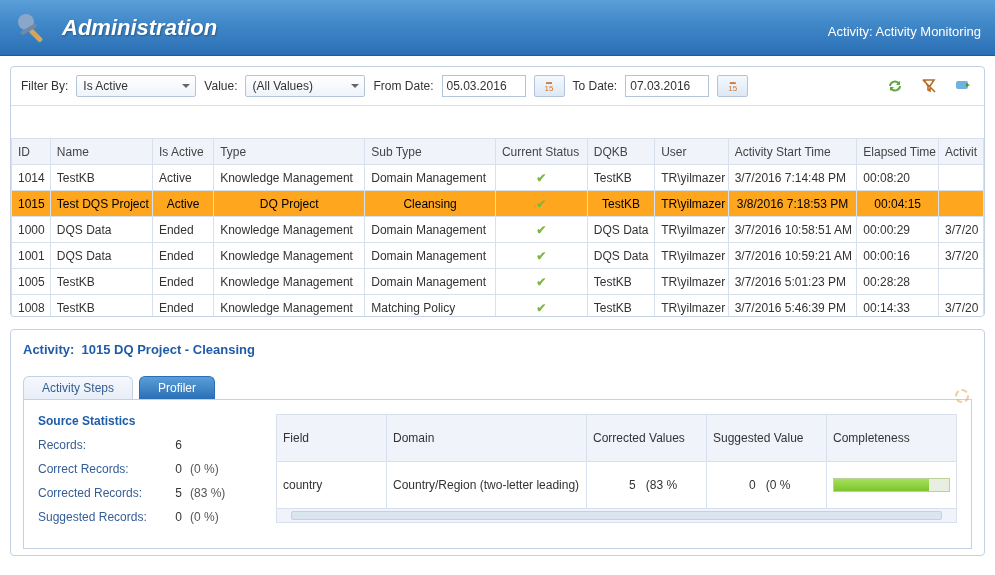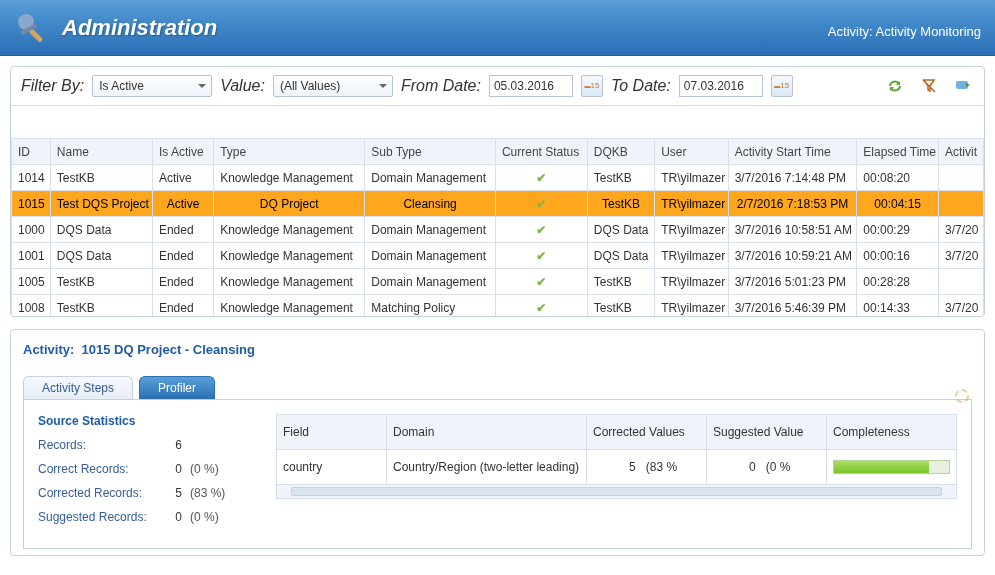--- a/index.html
+++ b/index.html
@@ -26,21 +26,21 @@
     border-radius: 4px;
     background: #fff;
   }
   .filter-row {
     display: flex;
     align-items: center;
     padding: 8px 10px;
     gap: 8px;
     border-bottom: 1px solid #d7e0ec;
   }
-  .filter-row label { font-size: 16px; white-space: nowrap; font-style: italic; }
+  .filter-row label { font-size: 12px; white-space: nowrap; }
   .combo {
     border: 1px solid #b4c4d9;
     background: linear-gradient(#fff, #eef3fa);
     height: 22px;
     display: inline-flex;
     align-items: center;
     padding: 0 18px 0 6px;
     position: relative;
     border-radius: 2px;
     min-width: 100px;
@@ -55,26 +55,26 @@
   .date-input {
     border: 1px solid #b4c4d9;
     background: #fff;
     height: 22px;
     padding: 0 4px;
     width: 84px;
     display: inline-flex;
     align-items: center;
   }
   .cal-btn {
-    width: 22px; height: 22px;
+    width: 31px; height: 22px;
     border: 1px solid #b4c4d9;
     background: linear-gradient(#f5f9ff, #dce8f5);
     display: inline-flex; align-items: center; justify-content: center;
     border-radius: 2px;
-    font-size: 8px; color: #d0782a; flex-direction: row; line-height: 1;
+    font-size: 8px; color: #d0782a; flex-direction: column; line-height: 1;
   }
   .toolbar-right { margin-left: auto; display: flex; gap: 12px; }
   .tb-icon { width: 22px; height: 22px; display: inline-flex; align-items: center; justify-content: center; cursor: pointer; }
 
   .grid { width: 100%; border-collapse: collapse; table-layout: fixed; }
   .grid-wrap { max-height: 178px; overflow: hidden; margin-top: 32px; }
   .grid th, .grid td {
     border: 1px solid #d7e0ec;
     padding: 4px 6px;
     text-align: left;
@@ -129,21 +129,21 @@
   .stats h4 { color: #1f5ca8; font-size: 12px; font-weight: bold; margin-bottom: 10px; }
   .stats-row { display: flex; gap: 8px; margin-bottom: 10px; font-size: 12px; }
   .stats-row .lbl { width: 118px; color: #355d94; }
   .stats-row .v1 { width: 18px; text-align: right; }
   .stats-row .v2 { color: #555; }
 
   .profile-grid-wrap { flex: 1; }
   .pg { width: 100%; border-collapse: collapse; table-layout: fixed; }
   .pg th, .pg td {
     border: 1px solid #d7e0ec;
-    padding: 10px 6px;
+    padding: 16px 6px;
     font-size: 12px;
     text-align: left;
     height: 24px;
     white-space: nowrap;
     overflow: hidden;
   }
   .pg th { background: #f0f4fa; font-weight: normal; }
   .bar-outer { width: 100%; height: 14px; background: #e8efe0; border: 1px solid #bcd09a; position: relative; }
   .bar-inner { height: 100%; background: linear-gradient(#a8e05c, #7bc52c); }
   .hscroll { height: 14px; border: 1px solid #d7e0ec; border-top: none; background: #f0f4fa; position: relative; }
@@ -258,21 +258,21 @@
           </tr>
           <tr class="selected">
             <td>1015</td>
             <td>Test DQS Project</td>
             <td>Active</td>
             <td>DQ Project</td>
             <td>Cleansing</td>
             <td class="center"><span class="check">✔</span></td>
             <td>TestKB</td>
             <td>TR\yilmazer</td>
-            <td>2/7/2016 7:18:53 PM</td>
+            <td>3/8/2016 7:18:53 PM</td>
             <td>00:04:15</td>
             <td></td>
           </tr>
           <tr>
             <td>1000</td>
             <td>DQS Data</td>
             <td>Ended</td>
             <td>Knowledge Management</td>
             <td>Domain Management</td>
             <td class="center"><span class="check">✔</span></td>

